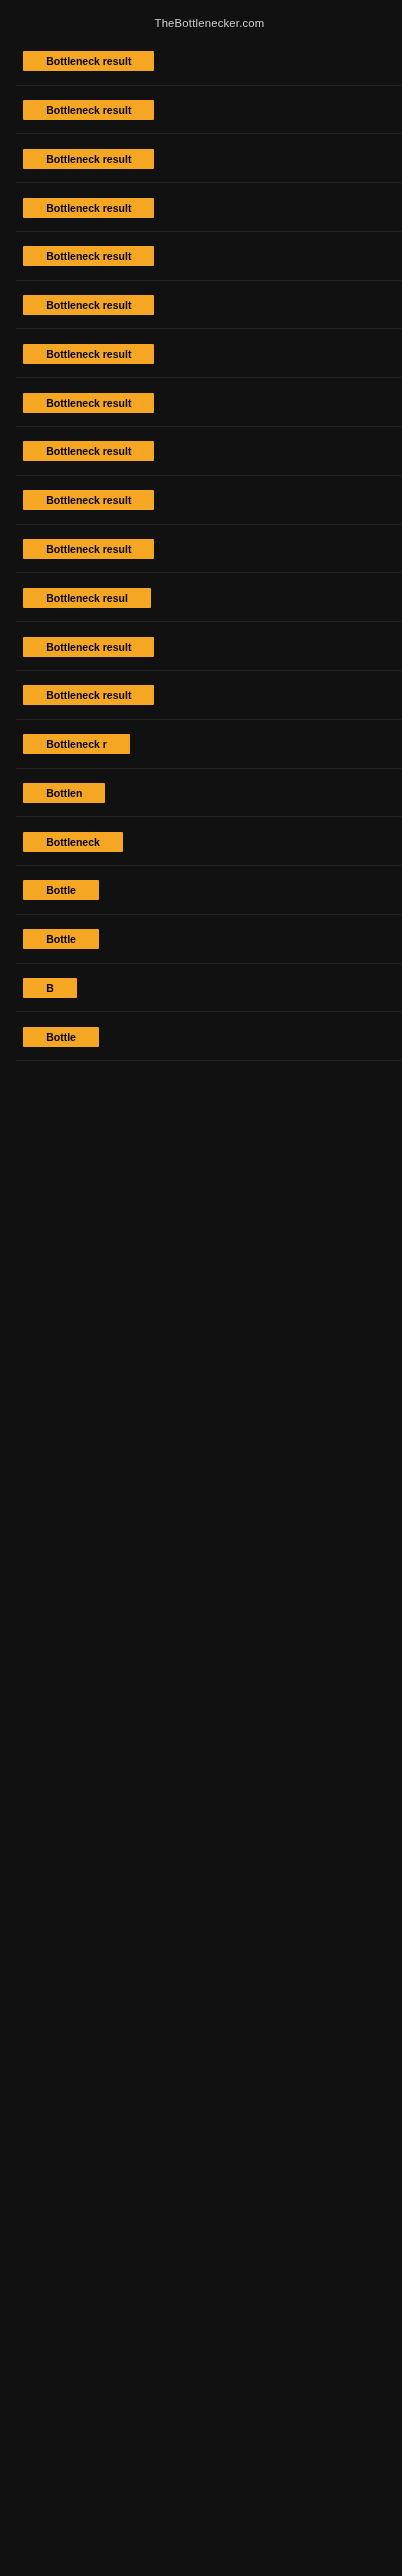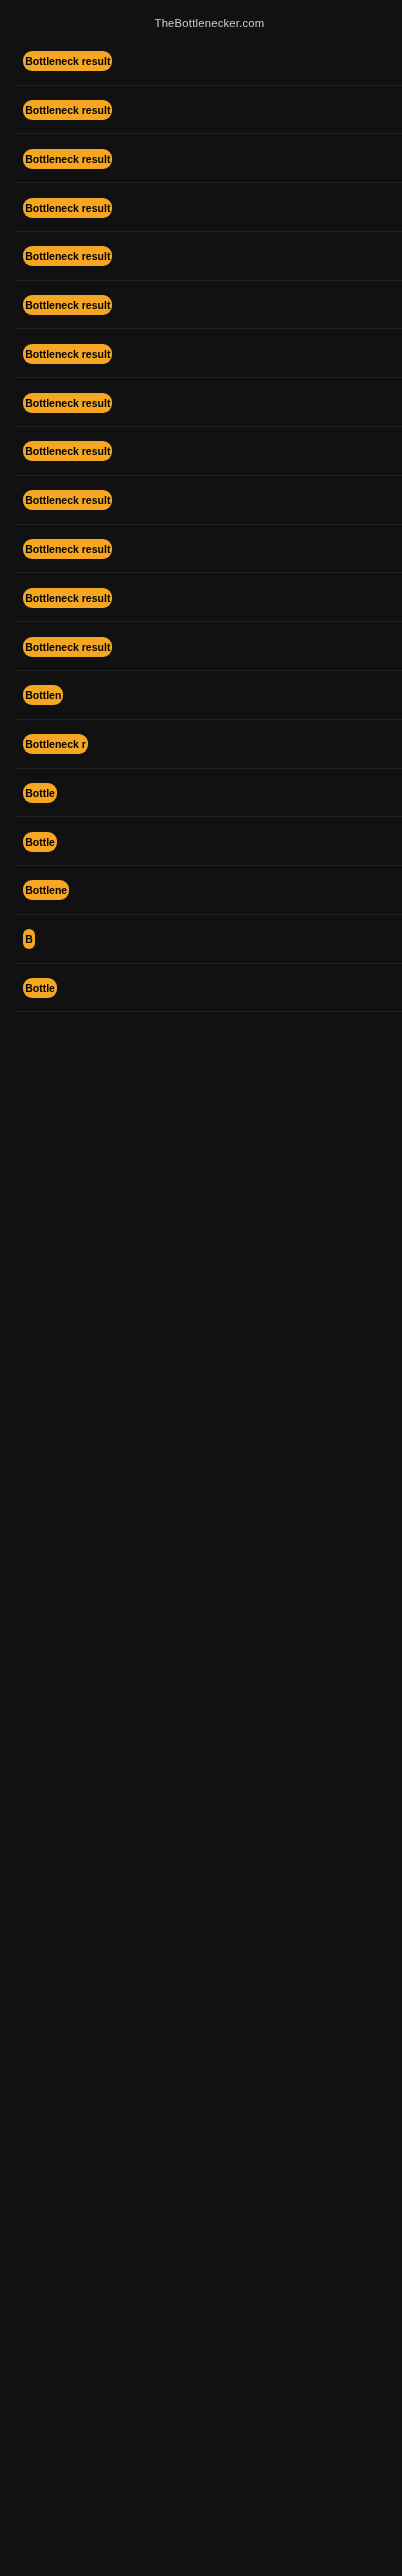--- a/index.html
+++ b/index.html
@@ -23,22 +23,22 @@
       padding: 4.8px 0 8px 0;
       letter-spacing: 0.2px;
     }
 
     .bottleneck-badge {
       display: inline-block;
       background-color: #f5a623;
       color: #000000;
       font-size: 10.5px;
       font-weight: bold;
-      padding: 4px 2px;
-      border-radius: 9px;
+      padding: 4px 23px;
+      border-radius: 1px;
       white-space: nowrap;
       overflow: hidden;
     }
 
     .result-row {
       padding: 6.4px 3.2px;
       border-bottom: 0.8px solid #222222;
     }
   </style>
 </head>
@@ -51,23 +51,24 @@
     <div class="result-row"><span class="bottleneck-badge">Bottleneck result</span></div>
     <div class="result-row"><span class="bottleneck-badge">Bottleneck result</span></div>
     <div class="result-row"><span class="bottleneck-badge">Bottleneck result</span></div>
     <div class="result-row"><span class="bottleneck-badge">Bottleneck result</span></div>
     <div class="result-row"><span class="bottleneck-badge">Bottleneck result</span></div>
     <div class="result-row"><span class="bottleneck-badge">Bottleneck result</span></div>
     <div class="result-row"><span class="bottleneck-badge">Bottleneck result</span></div>
     <div class="result-row"><span class="bottleneck-badge">Bottleneck result</span></div>
     <div class="result-row"><span class="bottleneck-badge">Bottleneck result</span></div>
     <div class="result-row"><span class="bottleneck-badge">Bottleneck result</span></div>
+    <div class="result-row"><span class="bottleneck-badge">Bottleneck resul</span></div>
     <div class="result-row"><span class="bottleneck-badge">Bottleneck result</span></div>
     <div class="result-row"><span class="bottleneck-badge">Bottleneck result</span></div>
+    <div class="result-row"><span class="bottleneck-badge">Bottleneck r</span></div>
     <div class="result-row"><span class="bottleneck-badge">Bottlen</span></div>
-    <div class="result-row"><span class="bottleneck-badge">Bottleneck r</span></div>
+    <div class="result-row"><span class="bottleneck-badge">Bottleneck</span></div>
     <div class="result-row"><span class="bottleneck-badge">Bottle</span></div>
     <div class="result-row"><span class="bottleneck-badge">Bottle</span></div>
-    <div class="result-row"><span class="bottleneck-badge">Bottlene</span></div>
     <div class="result-row"><span class="bottleneck-badge">B</span></div>
     <div class="result-row"><span class="bottleneck-badge">Bottle</span></div>
   </div>
 
 
 </body></html>

